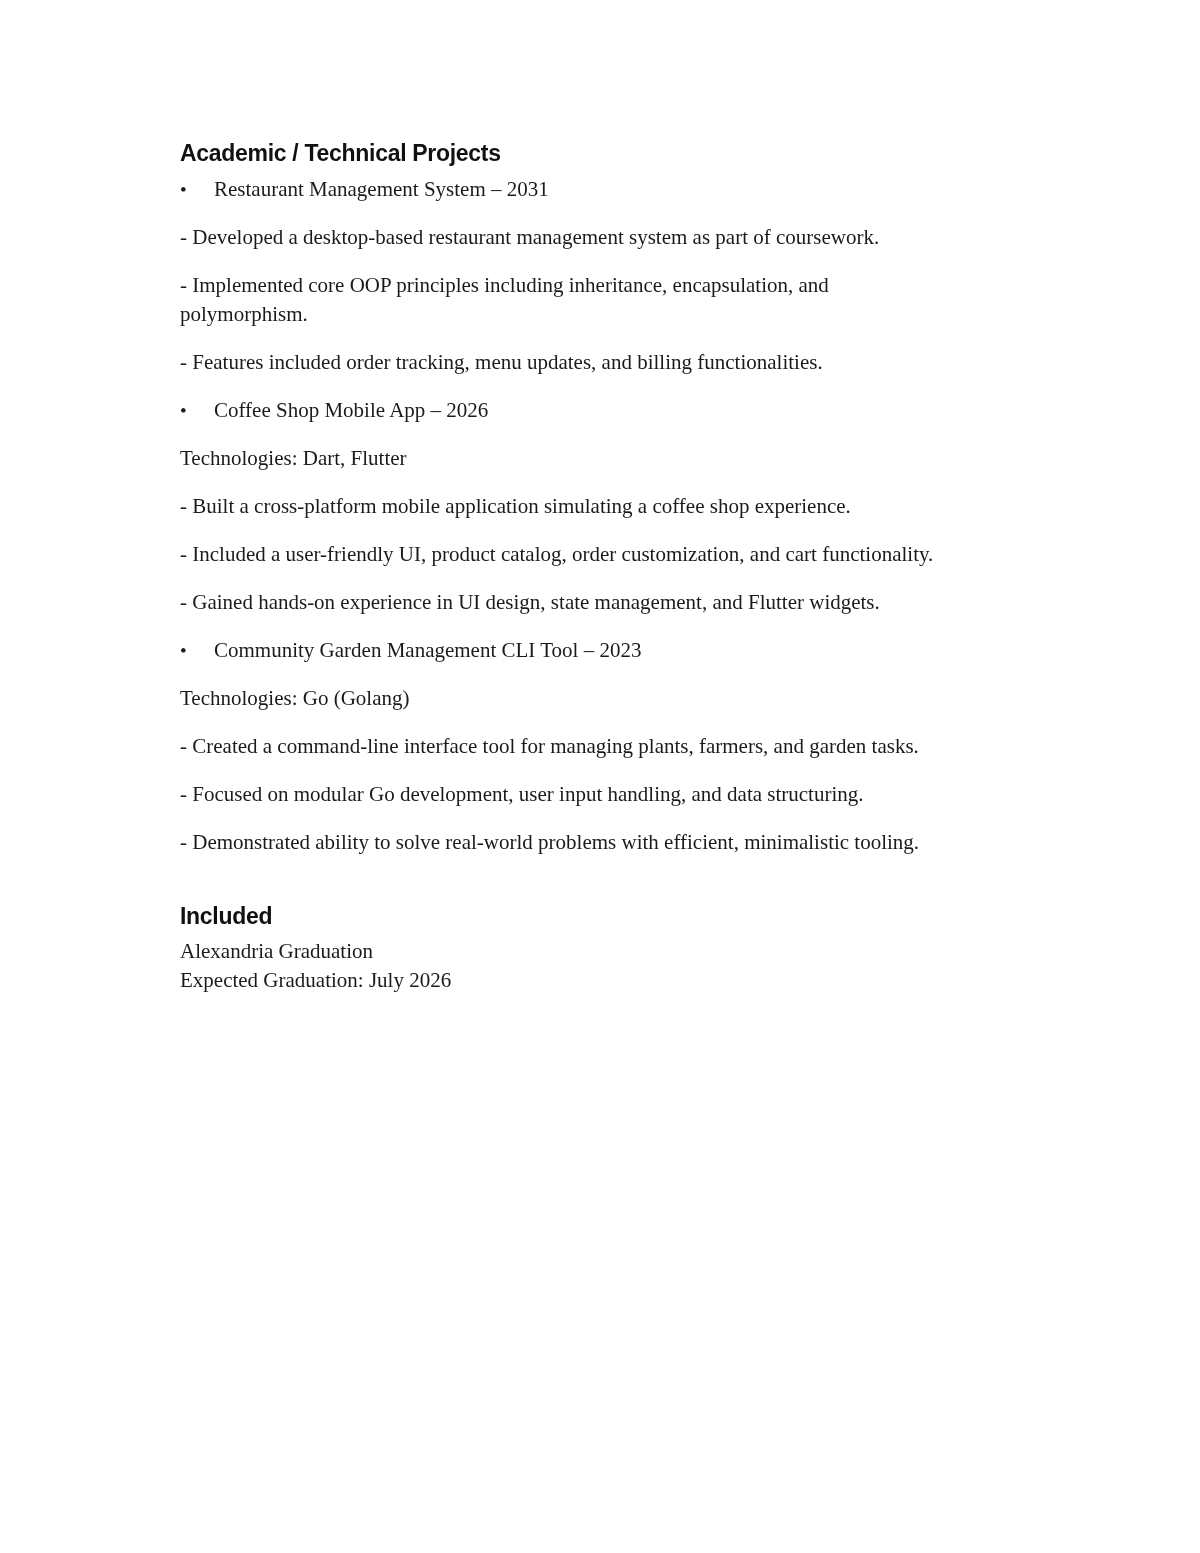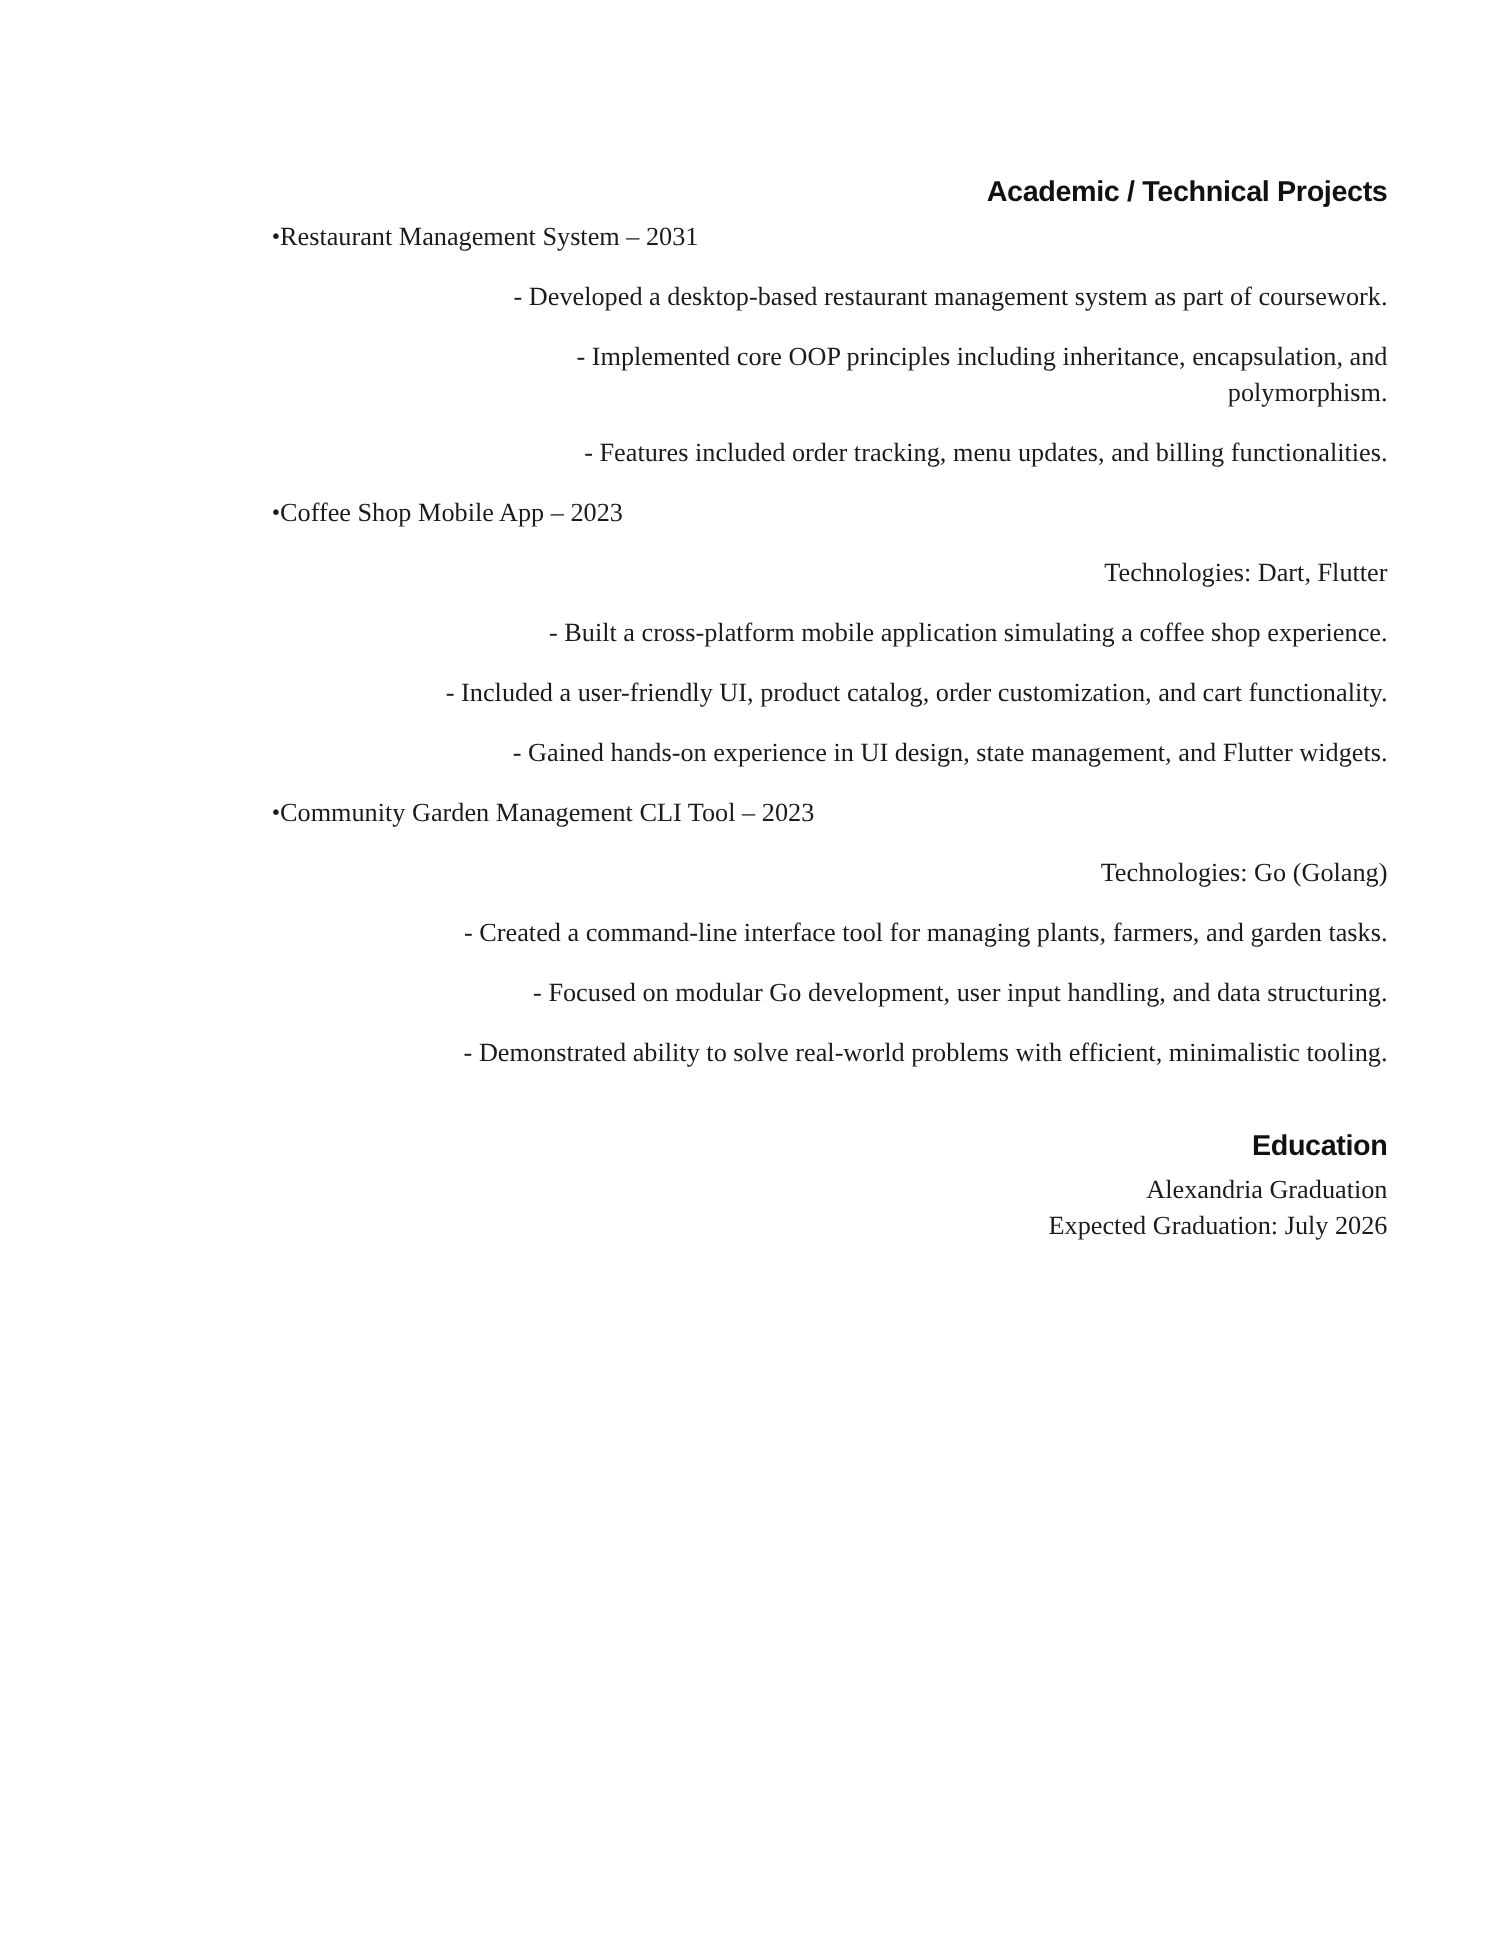--- a/index.html
+++ b/index.html
@@ -6,25 +6,24 @@
   html, body { background: #ffffff; }
   .page {
     position: relative;
     width: 1200px;
     height: 1553px;
     background: #ffffff;
     overflow: hidden;
   }
   .content {
     position: absolute;
-    left: 190px;
+    left: 180px;
     top: 138px;
     width: 920px;
     color: #1b1b1b;
-    text-align: right;
   }
   .section-heading {
     font-family: "Liberation Sans", sans-serif;
     font-weight: 700;
     font-size: 23px;
     line-height: 30px;
     letter-spacing: -0.3px;
     color: #111111;
     margin: 0 0 7px 0;
   }
@@ -69,34 +68,34 @@
       <span class="bullet-glyph">•</span>
       <span>Restaurant Management System – 2031</span>
     </div>
     <p class="detail body-text">- Developed a desktop-based restaurant management system as part of coursework.</p>
     <p class="detail body-text">- Implemented core OOP principles including inheritance, encapsulation, and
 polymorphism.</p>
     <p class="detail body-text">- Features included order tracking, menu updates, and billing functionalities.</p>
 
     <div class="bullet-row body-text">
       <span class="bullet-glyph">•</span>
-      <span>Coffee Shop Mobile App – 2023</span>
+      <span>Coffee Shop Mobile App – 2026</span>
     </div>
     <p class="tech body-text">Technologies: Dart, Flutter</p>
     <p class="detail body-text">- Built a cross-platform mobile application simulating a coffee shop experience.</p>
     <p class="detail body-text">- Included a user-friendly UI, product catalog, order customization, and cart functionality.</p>
     <p class="detail body-text">- Gained hands-on experience in UI design, state management, and Flutter widgets.</p>
 
     <div class="bullet-row body-text">
       <span class="bullet-glyph">•</span>
       <span>Community Garden Management CLI Tool – 2023</span>
     </div>
     <p class="tech body-text">Technologies: Go (Golang)</p>
     <p class="detail body-text">- Created a command-line interface tool for managing plants, farmers, and garden tasks.</p>
     <p class="detail body-text">- Focused on modular Go development, user input handling, and data structuring.</p>
     <p class="detail body-text">- Demonstrated ability to solve real-world problems with efficient, minimalistic tooling.</p>
 
-    <div class="section-heading education">Education</div>
+    <div class="section-heading education">Included</div>
     <div class="edu-line body-text">Alexandria Graduation</div>
     <div class="edu-line body-text">Expected Graduation: July 2026</div>
 
   </div>
 </div>
 
 </body></html>

